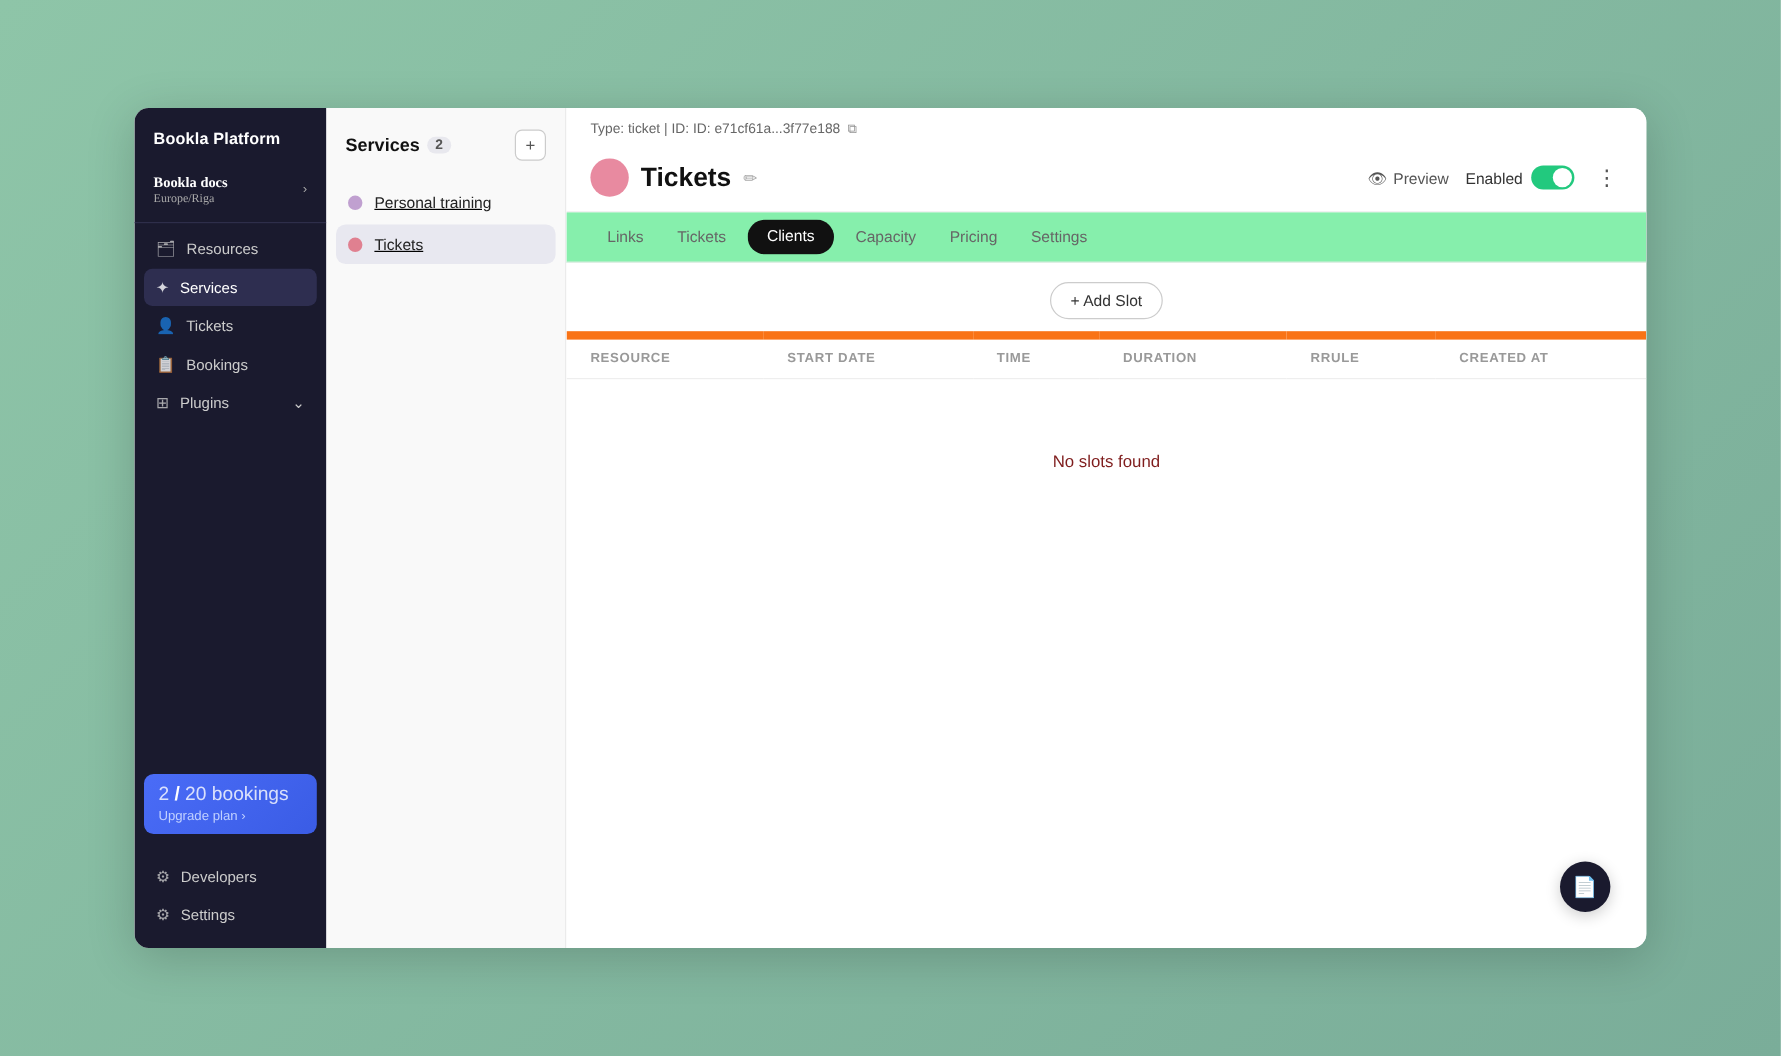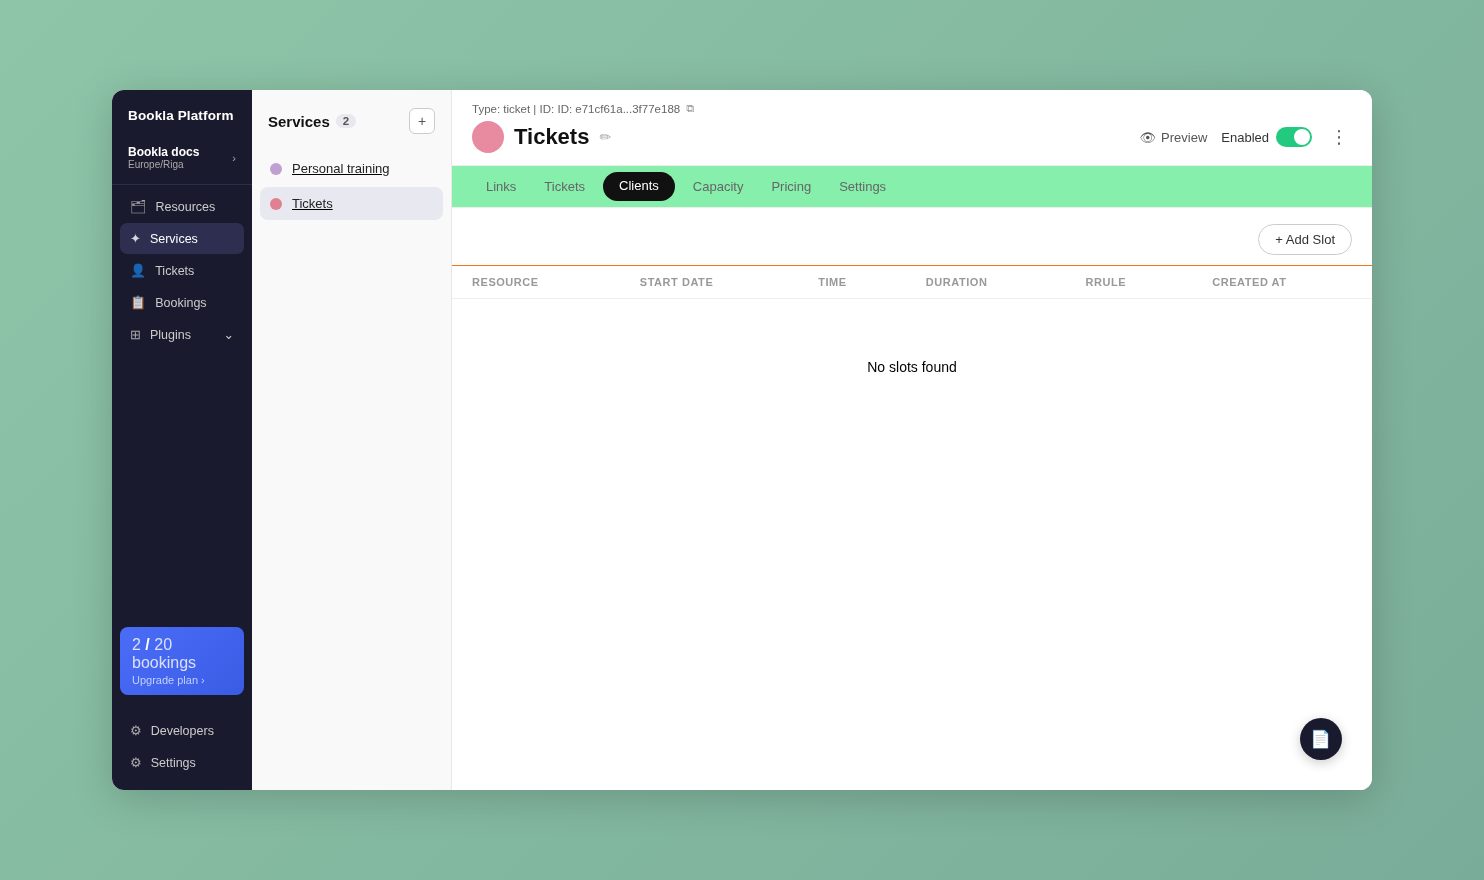--- a/index.html
+++ b/index.html
@@ -16,42 +16,42 @@
       width: 1260px;
       height: 700px;
       background: #fff;
       border-radius: 12px;
       box-shadow: 0 8px 40px rgba(0,0,0,0.18);
       display: flex;
       overflow: hidden;
     }
     
     .sidebar {
-      width: 140px;
+      width: 160px;
       background: #1a1a2e;
       display: flex;
       flex-direction: column;
       padding: 0;
       flex-shrink: 0;
     }
     .sidebar-logo {
       padding: 18px 16px 14px;
       color: #fff;
       font-weight: 700;
       font-size: 13.5px;
       letter-spacing: 0.01em;
     }
     .sidebar-account {
       padding: 8px 16px 12px;
       display: flex;
       align-items: center;
       gap: 8px;
       cursor: pointer;
     }
-    .sidebar-account-info { flex: 1; }
+    .sidebar-account-info { flex: 1; font-family: Liberation Serif, serif; }
     .sidebar-account-name {
       color: #fff;
       font-size: 12px;
       font-weight: 600;
     }
     .sidebar-account-region {
       color: #aaa;
       font-size: 10px;
     }
     .sidebar-account-chevron {
@@ -206,21 +206,21 @@
       display: flex;
       flex-direction: column;
       gap: 0;
     }
     .type-row {
       display: flex;
       align-items: center;
       gap: 6px;
       font-size: 11.5px;
       color: #666;
-      margin-bottom: 6px;
+      margin-bottom: 18px;
     }
     .type-row-copy {
       cursor: pointer;
       opacity: 0.7;
       font-size: 11px;
     }
     .service-title-row {
       display: flex;
       align-items: center;
       justify-content: space-between;
@@ -318,53 +318,53 @@
       font-weight: 500;
     }
     
     .table-area {
       flex: 1;
       overflow: auto;
       padding: 0;
     }
     .add-slot-row {
       display: flex;
-      justify-content: flex-end;
+      justify-content: center;
       padding: 16px 20px 10px;
     }
     .add-slot-btn {
       border: 1px solid #ccc;
       border-radius: 20px;
       padding: 7px 16px;
       font-size: 13px;
       color: #333;
       background: #fff;
       cursor: pointer;
     }
     .data-table {
       width: 100%;
       border-collapse: collapse;
     }
     .data-table thead tr {
-      border-top: 1px solid #f97316;
+      border-top: 7px solid #f97316;
       border-bottom: 1px solid #eee;
     }
     .data-table th {
       padding: 10px 20px;
       font-size: 11px;
       font-weight: 700;
       color: #999;
       text-transform: uppercase;
       letter-spacing: 0.05em;
       text-align: left;
     }
     .empty-row td {
       text-align: center;
       padding: 60px 0;
-      color: #000000;
+      color: #7f1d1d;
       font-size: 14px;
     }
     
     .float-btn {
       position: absolute;
       bottom: 30px;
       right: 30px;
       width: 42px;
       height: 42px;
       background: #1a1a2e;

